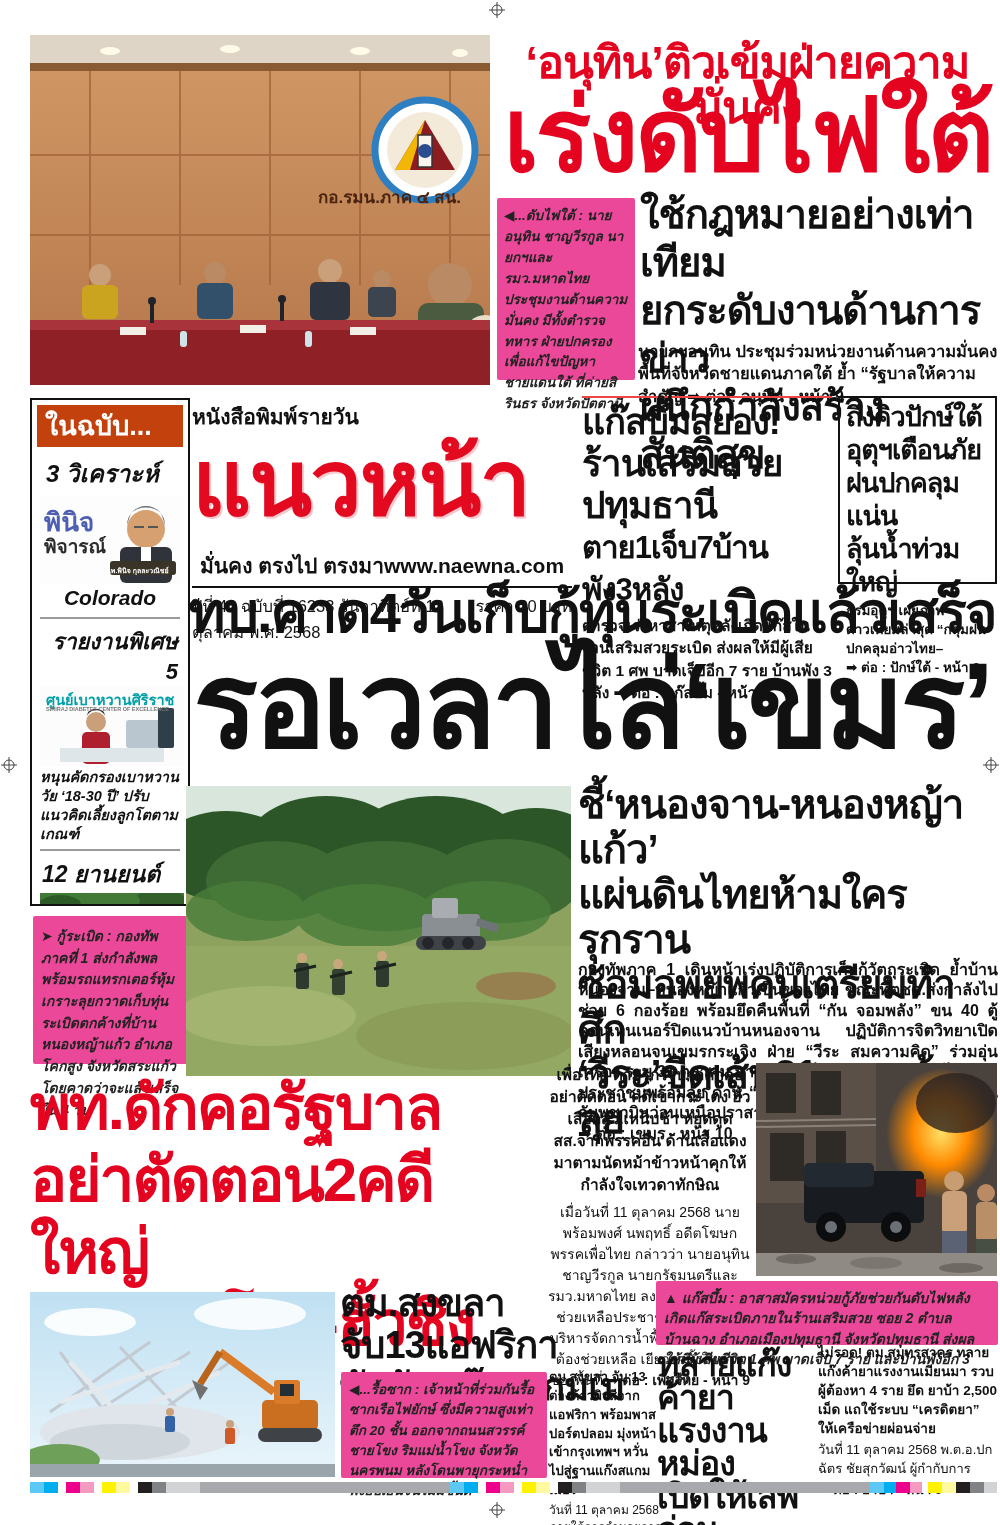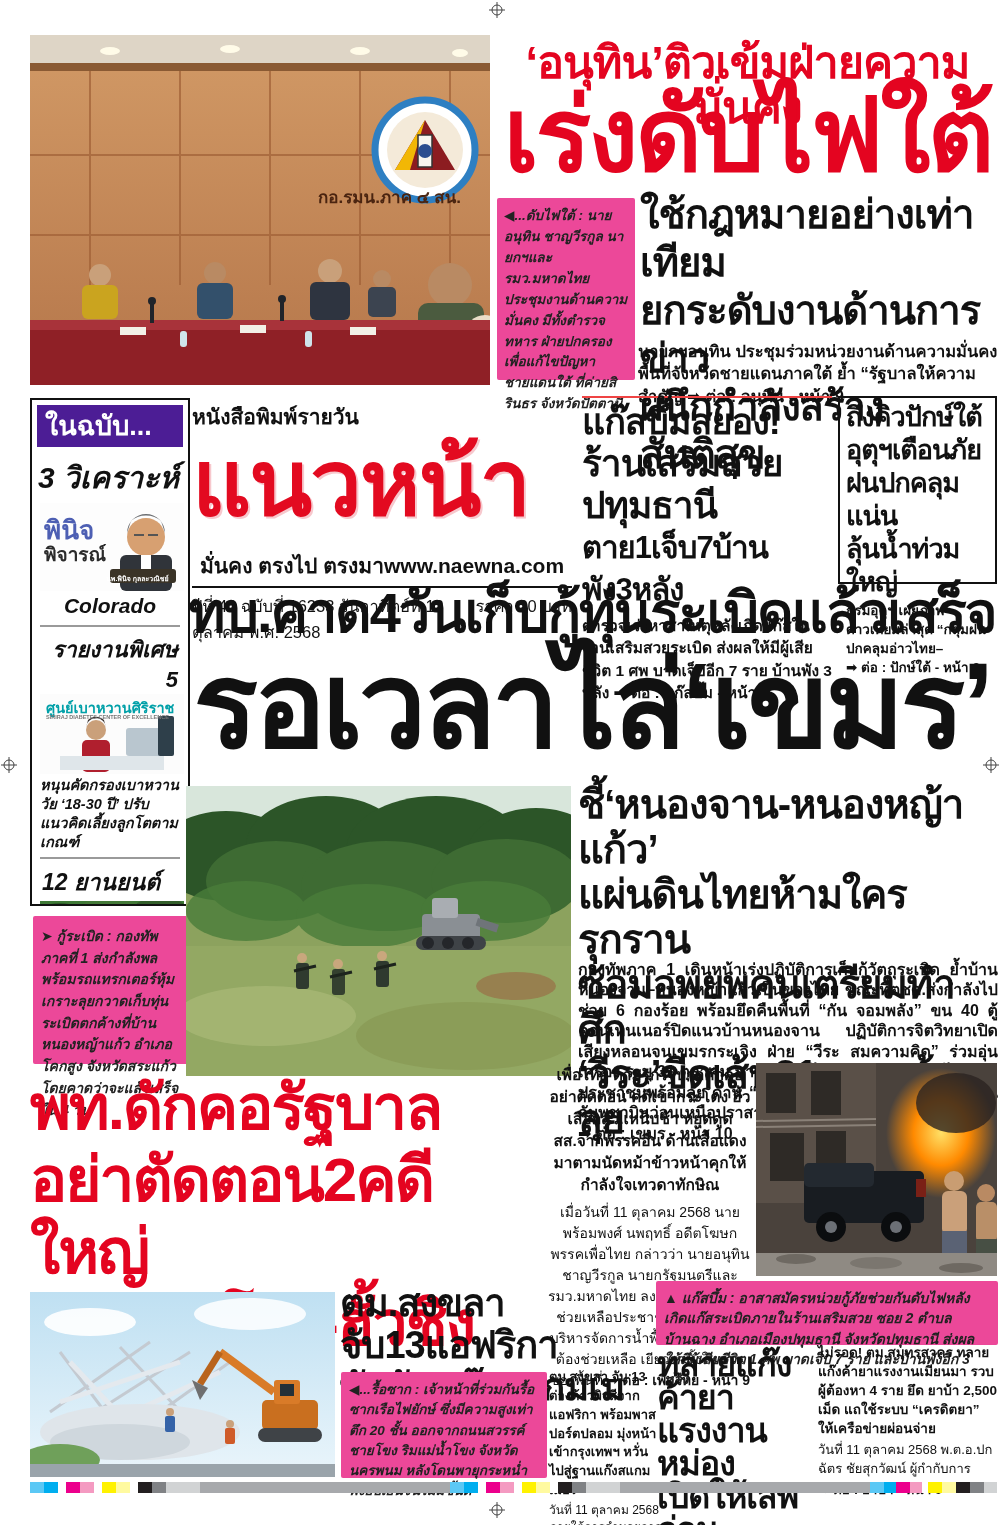--- a/index.html
+++ b/index.html
@@ -143,22 +143,22 @@
     <div class="headline" style="font-size:40px;line-height:48px;">ยกระดับงานด้านการข่าว</div>
     <div class="headline" style="font-size:40px;line-height:48px;">ผนึกกำลังสร้างสันติสุข</div>
   </div>
 
   <p class="ab bold" style="left:638px;top:340px;width:360px;margin:0;font-size:16.5px;line-height:1.35;">
     <span>นายกฯอนุทิน ประชุมร่วมหน่วยงานด้านความมั่นคงพื้นที่จังหวัดชายแดนภาคใต้ ย้ำ “รัฐบาลให้ความสำคัญ</span>
     <span class="cont">➡ ต่อ : อนุทิน - หน้า 9</span>
   </p>
 
   <div class="ab" style="left:30px;top:398px;width:160px;height:508px;border:2px solid #111;box-sizing:border-box;overflow:hidden;">
-    <div style="margin:5px;background:#4c1d95;color:#fff;font-weight:bold;font-size:27px;line-height:42px;padding-left:8px;">ในฉบับ...</div>
-    <div class="bold ital" style="font-size:30px;padding:2px 6px;">3 วิเคราะห์</div>
+    <div style="margin:5px;background:#c2410c;color:#fff;font-weight:bold;font-size:27px;line-height:42px;padding-left:8px;">ในฉบับ...</div>
+    <div class="bold ital" style="font-size:24px;padding:2px 14px;">3 วิเคราะห์</div>
     <div style="position:relative;height:88px;margin:0 8px;background:#fff;">
       <svg width="144" height="88" viewBox="0 0 144 88">
         <rect width="144" height="88" fill="#fdfdfd"></rect>
         <circle cx="106" cy="34" r="19" fill="#d7a071"></circle>
         <path d="M87 30 a19 19 0 0 1 38 0 l-4 -12 a19 14 0 0 0 -30 0 Z" fill="#6d6f72"></path>
         <line x1="94" y1="32" x2="104" y2="32" stroke="#555" stroke-width="2"></line>
           <line x1="108" y1="32" x2="118" y2="32" stroke="#555" stroke-width="2"></line>
         <rect x="80" y="52" width="52" height="36" rx="6" fill="#30343a"></rect>
         <rect x="101" y="52" width="10" height="18" fill="#fff"></rect>
         <rect x="70" y="66" width="66" height="14" rx="3" fill="#3a3327"></rect>

